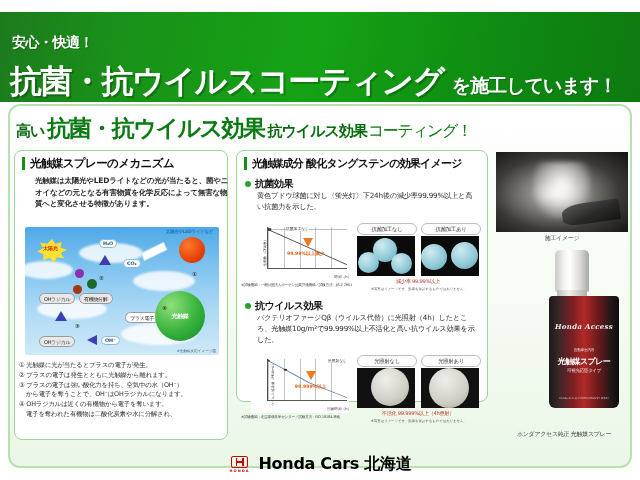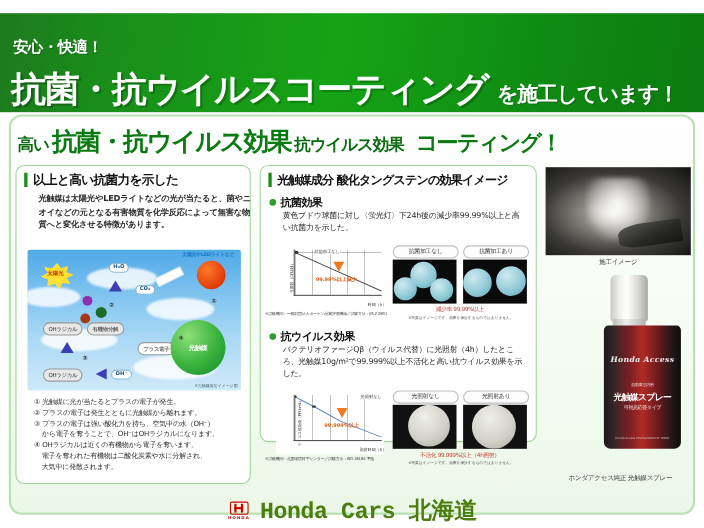--- a/index.html
+++ b/index.html
@@ -91,25 +91,25 @@
     letter-spacing: -1px;
   }
   .sub-b {
     font-size: 23px;
     font-weight: bold;
     color: #0a7a12;
     letter-spacing: -1.5px;
     margin: 0 3px;
   }
   .sub-d {
-    font-size: 20px;
-    font-weight: bold;
+    font-size: 16px;
+    font-weight: normal;
     color: #0a7a12;
     letter-spacing: -1.5px;
-    margin-left: 11px;
+    margin-left: 1px;
   }
 
   
   .panel {
     position: absolute;
     background: #ffffff;
     border: 1px solid #9ed69a;
     border-radius: 8px;
     box-sizing: border-box;
   }
@@ -266,21 +266,21 @@
   }
   .diagram-note {
     position: absolute;
     right: 3px; bottom: 2px;
     font-size: 3.6px;
     color: #45606e;
   }
 
   .left-list {
     position: absolute;
-    left: 16px; top: 210px;
+    left: 4px; top: 210px;
     width: 198px;
     font-size: 6.4px;
     line-height: 1.45;
     color: #2d2d2d;
     letter-spacing: -0.2px;
   }
   .left-list div { margin-bottom: 0.5px; }
   .left-list .indent { padding-left: 7px; }
 
   
@@ -569,26 +569,25 @@
     background: #cc0000;
   }
   .honda-word {
     font-size: 3.6px;
     color: #cc0000;
     letter-spacing: 1px;
     font-weight: bold;
     margin-top: 1px;
   }
   .footer-name {
-    font-size: 21px;
-    font-weight: bold;
-    color: #4d7c0f;
+    font-size: 16px;
+    font-weight: bold;
+    color: #000000;
     letter-spacing: -0.3px;
     white-space: nowrap;
-    font-family: Liberation Mono, monospace;
   }
 </style>
 </head>
 <body>
 
 <div id="page">
 
   <div class="banner">
     <div class="banner-line1">安心・快適！</div>
     <div class="banner-line2">
@@ -603,21 +602,21 @@
     <span class="sub-a">高い</span>
     <span class="sub-b">抗菌・抗ウイルス効果</span>
     <span class="sub-c">抗ウイルス効果</span>
     <span class="sub-d">コーティング！</span>
   </div>
 
   <div class="panel panel-left">
 
     <div class="panel-title">
       <span class="title-bar"></span>
-      <span class="title-text">以上と高い抗菌力を示した</span>
+      <span class="title-text">光触媒スプレーのメカニズム</span>
     </div>
 
     <div class="body-text left-body">光触媒は太陽光やLEDライトなどの光が当たると、菌やニオイなどの元となる有害物質を化学反応によって無害な物質へと変化させる特徴があります。</div>
 
     <div class="diagram">
       <div class="cloud" style="left:-6px; top:34px; width:54px; height:18px;"></div>
       <div class="cloud" style="left:54px; top:16px; width:64px; height:20px;"></div>
       <div class="cloud" style="left:108px; top:44px; width:62px; height:20px;"></div>
       <div class="cloud" style="left:12px; top:72px; width:70px; height:20px;"></div>
       <div class="cloud" style="left:96px; top:96px; width:76px; height:22px;"></div>
@@ -658,21 +657,20 @@
       <div class="diagram-note">※光触媒反応イメージ図</div>
     </div>
 
     <div class="left-list">
       <div>① 光触媒に光が当たるとプラスの電子が発生。</div>
       <div>② プラスの電子は発生とともに光触媒から離れます。</div>
       <div>③ プラスの電子は強い酸化力を持ち、空気中の水（OH⁻）</div>
       <div class="indent">から電子を奪うことで、OH⁻はOHラジカルになります。</div>
       <div>④ OHラジカルは近くの有機物から電子を奪います。</div>
       <div class="indent">電子を奪われた有機物は二酸化炭素や水に分解され、</div>
-      <div class="indent">大気中に発散されます。</div>
     </div>
   </div>
 
   <div class="panel panel-mid">
 
     <div class="panel-title">
       <span class="title-bar"></span>
       <span class="title-text">光触媒成分 酸化タングステンの効果イメージ</span>
     </div>
 

